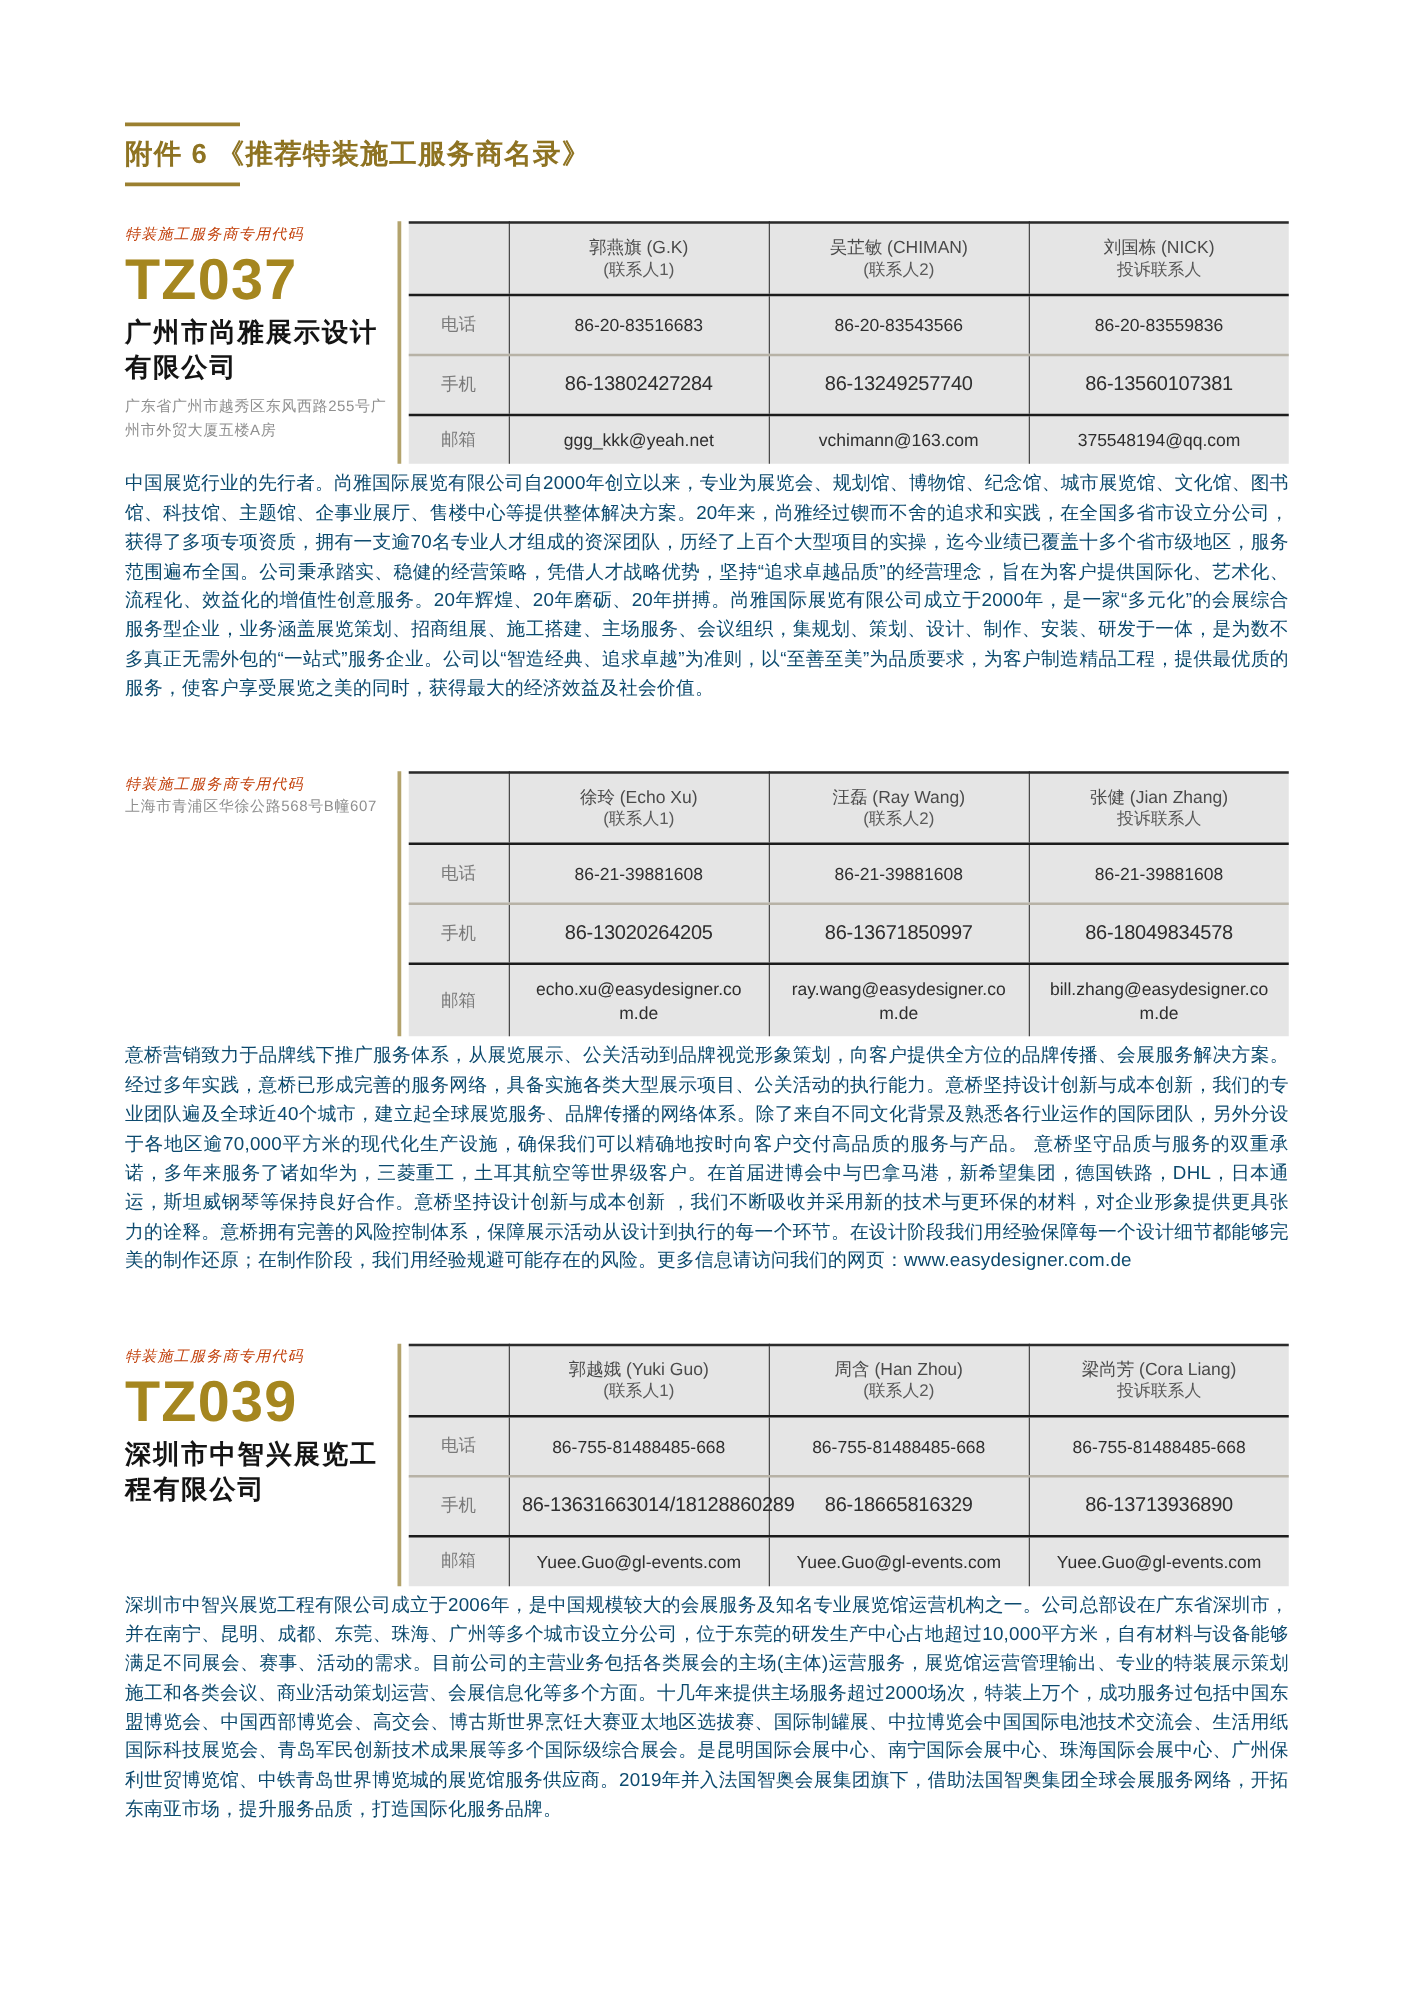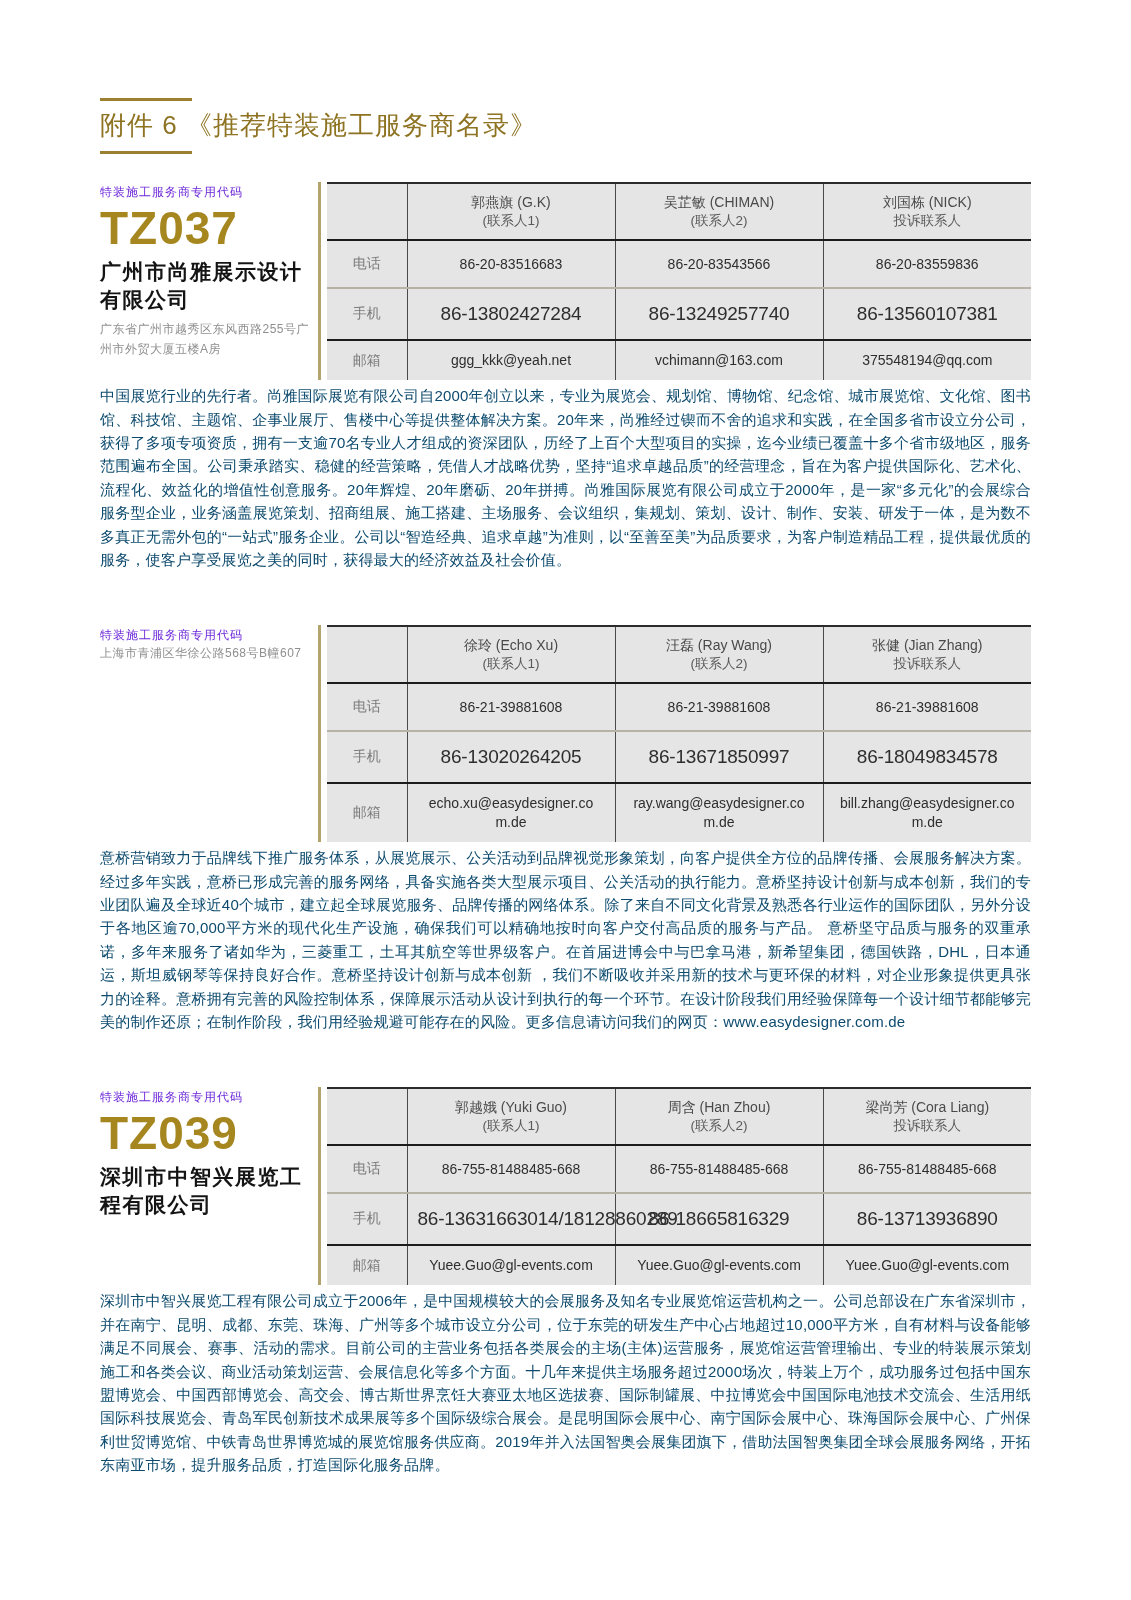--- a/index.html
+++ b/index.html
@@ -7,49 +7,49 @@
     width:1131px;height:1600px;
     font-family:"Liberation Sans","DejaVu Sans",sans-serif;
     color:#333;box-sizing:border-box;
     padding:98px 100px 40px 100px;
     overflow:hidden;
   }
   
   .doc-header{margin-bottom:28px;}
   .gold-rule{width:92px;height:3px;background:#9b8030;}
   .doc-title{
-    font-size:26px;font-weight:normal;color:#8e7322;
+    font-size:22px;font-weight:bold;color:#8e7322;
     letter-spacing:1px;margin:9px 0 10px 0;line-height:1.2;
   }
   
   .vendor{margin-bottom:54px;}
   .vendor-row{display:flex;align-items:stretch;}
   .vendor-info{width:212px;flex:0 0 212px;padding-right:6px;}
-  .code-label{font-size:12px;color:#6d28d9;letter-spacing:1px;margin-top:2px;}
+  .code-label{font-size:12px;color:#c2410c;letter-spacing:1px;margin-top:2px;font-style:italic;}
   .code{font-size:46px;font-weight:bold;color:#a5861f;letter-spacing:1px;line-height:1.1;margin:2px 0 4px 0;}
   .company{font-size:21px;font-weight:bold;color:#141414;letter-spacing:1.5px;line-height:1.35;margin:0 0 6px 0;}
   .address{font-size:12px;color:#8f8f8f;letter-spacing:0.5px;line-height:1.65;}
   .gold-divider{width:3px;background:#b3a36d;flex:0 0 3px;margin-right:6px;}
   
   .contacts{
     flex:1 1 auto;border-collapse:collapse;table-layout:fixed;
     background:#e5e5e5;border-top:2px solid #2b2b2b;
     width:700px;
   }
   .contacts td{text-align:center;vertical-align:middle;}
   .contacts td:not(:last-child){border-right:1.5px solid #4a4a4a;}
   .contacts tr.thead td{border-bottom:2px solid #1c1c1c;padding:9px 6px;}
   .contacts tr.r-phone td{border-bottom:2px solid #b7b2a6;}
   .contacts tr.r-mobile td{border-bottom:2px solid #1c1c1c;}
   .contacts tr.r-phone td,.contacts tr.r-mobile td,.contacts tr.r-email td{padding:14px 10px;}
   .rlabel{font-size:14px;color:#7a7a7a;}
   .cname{font-size:14px;color:#4a4a4a;line-height:1.35;}
   .crole{font-size:13.5px;color:#5a5a5a;line-height:1.35;}
   .val{font-size:14px;color:#2e2e2e;white-space:nowrap;}
-  .contacts tr.r-mobile .val{font-size:19px;letter-spacing:-0.2px;}
+  .contacts tr.r-mobile .val{font-size:16px;letter-spacing:-0.2px;}
   .contacts tr.r-email td{padding:10px 14px;}
   .contacts tr.r-email .val{white-space:normal;word-break:break-all;line-height:1.35;}
   
   .desc{
     font-size:15px;color:#0c4a6e;line-height:1.56;
     text-align:justify;margin:4px 0 0 0;letter-spacing:0.2px;
   }
 </style>
 </head>
 <body>

